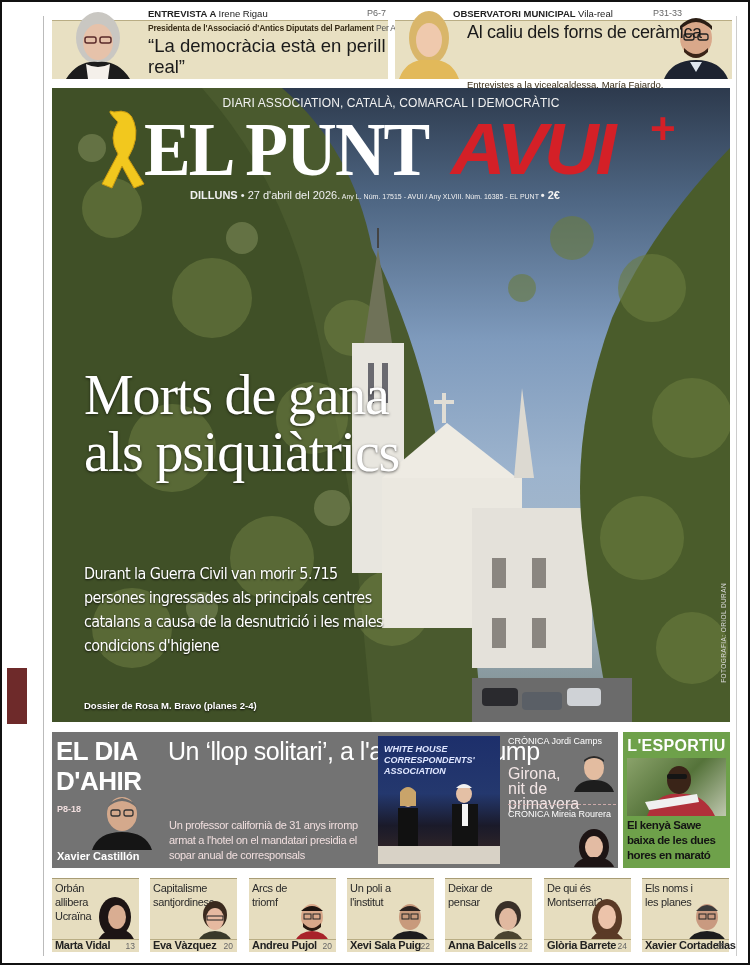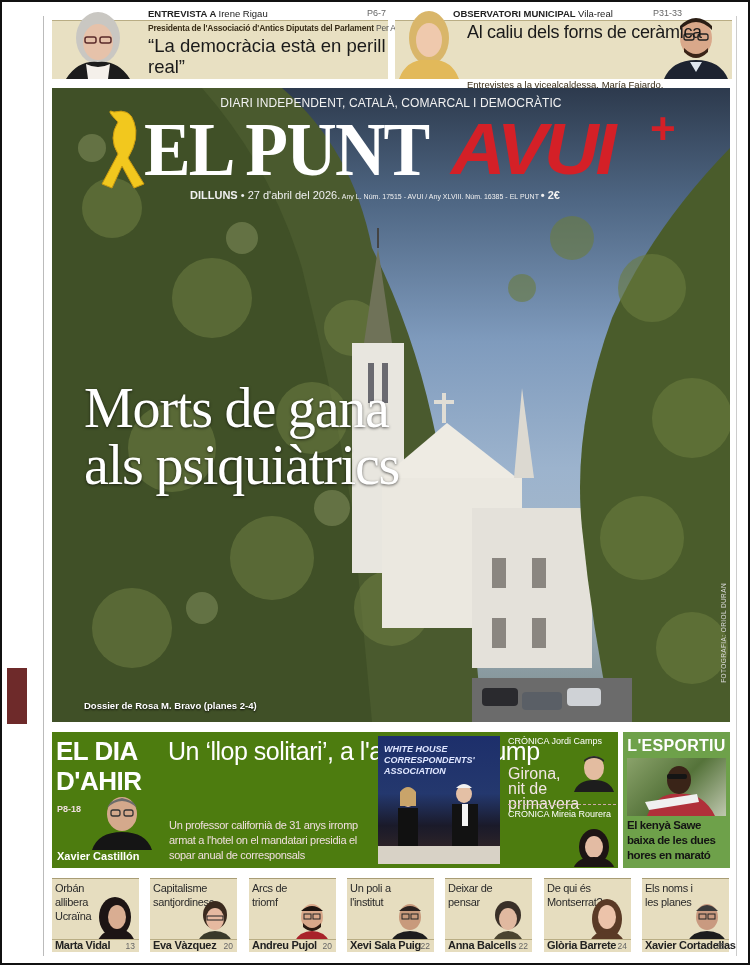--- a/index.html
+++ b/index.html
@@ -36,27 +36,27 @@
     background: linear-gradient(180deg, #2d3a4d 0%, #4f6784 18%, #7f9bbd 40%, #9cb3cd 60%, #a7b9c9 78%, #7a8a8a 100%); }
   .hero svg.scene { position: absolute; left: 0; top: 0; }
   .masthead-tag { position: absolute; left: 0; right: 0; top: 8px; text-align: center; color: #f2f2f2; font-size: 12px; letter-spacing: 0.1px; }
   .logo { position: absolute; left: 52px; top: 22px; height: 75px; width: 600px; }
   .logo .el-punt { position: absolute; left: 40px; top: -4px; font-family: "Liberation Serif", serif; font-weight: bold; font-size: 76px; color: #fff; letter-spacing: -2px; transform: scaleX(0.92); transform-origin: left; white-space: nowrap; }
   .logo .avui { position: absolute; left: 347px; top: 0px; font-family: "Liberation Sans", sans-serif; font-weight: bold; font-size: 72px; color: #d42027; letter-spacing: -3px; font-style: italic; transform: scaleX(1.05); transform-origin: left; line-height: 78px; }
   .logo .plus { position: absolute; left: 546px; top: -6px; font-size: 44px; font-weight: bold; color: #d42027; }
   .dateline { position: absolute; left: 138px; top: 101px; color: #f0f0f0; font-size: 11px; white-space: nowrap; }
   .dateline b { font-weight: bold; }
   .dateline .small { font-size: 7px; }
-  .h1 { position: absolute; left: 32px; top: 292px; width: 340px; font-family: "Liberation Serif", serif; font-size: 56px; line-height: 57px; color: #fff; letter-spacing: -1.2px; text-shadow: 0 1px 3px rgba(0,0,0,0.6); }
+  .h1 { position: absolute; left: 32px; top: 279px; width: 340px; font-family: "Liberation Serif", serif; font-size: 56px; line-height: 57px; color: #fff; letter-spacing: -1.2px; text-shadow: 0 1px 3px rgba(0,0,0,0.6); }
   .dek-main { position: absolute; left: 32px; top: 474px; width: 300px; font-family: "DejaVu Sans", sans-serif; font-size: 16px; line-height: 24px; color: #fff; text-shadow: 0 1px 2px rgba(0,0,0,0.8); letter-spacing: -0.6px; font-stretch: condensed; }
   .credit-main { position: absolute; left: 32px; top: 612px; font-size: 9.5px; color: #fff; font-weight: bold; text-shadow: 0 1px 2px rgba(0,0,0,0.9); }
   .photo-credit { position: absolute; right: 3px; top: 495px; writing-mode: vertical-rl; transform: rotate(180deg); font-size: 6.5px; color: #d8d8d8; letter-spacing: 0.4px; }
 
   
-  .dia { position: absolute; left: 52px; top: 732px; width: 566px; height: 136px; background: #4d7c0f; }
+  .dia { position: absolute; left: 52px; top: 732px; width: 566px; height: 136px; background: #737373; }
   .dia .label { position: absolute; left: 4px; top: 4px; font-size: 26px; line-height: 30px; font-weight: bold; color: #fff; letter-spacing: -0.5px; }
   .dia .pages { position: absolute; left: 5px; top: 72px; font-size: 9px; color: #f0dede; font-weight: bold; }
   .dia .author-photo { position: absolute; left: 40px; top: 58px; width: 60px; height: 60px; }
   .dia .author { position: absolute; left: 5px; top: 118px; font-size: 11px; font-weight: bold; color: #fff; }
   .dia .headline { position: absolute; left: 116px; top: 4px; font-size: 25px; line-height: 30px; color: #fff; letter-spacing: -0.5px; }
   .dia .dek { position: absolute; left: 117px; top: 86px; width: 208px; font-size: 11px; line-height: 15px; color: #f0dede; letter-spacing: -0.3px; }
   .wh-photo { position: absolute; left: 326px; top: 4px; width: 122px; height: 128px; background: linear-gradient(180deg,#1d2f6b 0%, #24386e 45%, #1a1a2a 70%, #3a2a26 100%); overflow: hidden; }
   .wh-photo .sign { position: absolute; left: 6px; top: 8px; font-size: 9px; line-height: 11px; font-weight: bold; color: #dfe6ff; font-style: italic; }
   .cronica { position: absolute; left: 456px; width: 108px; }
   .cronica .kick { font-size: 9px; color: #fff; }
@@ -176,28 +176,29 @@
         <circle cx="470" cy="200" r="14"></circle>
     </g>
 
     <rect x="420" y="590" width="160" height="44" fill="#6b6b6b"></rect>
     <rect x="430" y="600" width="36" height="18" rx="4" fill="#2a2a2e"></rect>
     <rect x="470" y="604" width="40" height="18" rx="4" fill="#5a5f66"></rect>
     <rect x="515" y="600" width="34" height="18" rx="4" fill="#cfd2d6"></rect>
 
     <path d="M66 34 Q52 20 62 24 Q78 20 82 34 Q88 50 76 70 L92 96 L82 100 L70 78 L60 100 L50 96 L66 66 Q56 50 66 34 Z" fill="#f2c81e" stroke="#c99a10" stroke-width="1"></path>
   </svg>
-  <div class="masthead-tag">DIARI INDEPENDENT, CATALÀ, COMARCAL I DEMOCRÀTIC</div>
+  <div class="masthead-tag">DIARI ASSOCIATION, CATALÀ, COMARCAL I DEMOCRÀTIC</div>
   <div class="logo">
     <span class="el-punt">EL PUNT</span>
     <span class="avui">AVUI</span>
     <span class="plus">+</span>
   </div>
   <div class="dateline"><b>DILLUNS</b><span> • 27 d'abril del 2026.</span><span class="small"> Any L. Núm. 17515 - AVUI / Any XLVIII. Núm. 16385 - EL PUNT </span><b>• 2€</b></div>
   <div class="h1">Morts de gana als psiquiàtrics</div>
+  <div class="dek-main">Durant la Guerra Civil van morir 5.715 persones ingressades als principals centres catalans a causa de la desnutrició i les males condicions d'higiene</div>
   <div class="credit-main">Dossier de Rosa M. Bravo (planes 2-4)</div>
   <div class="photo-credit">FOTOGRAFIA: ORIOL DURAN</div>
 </div>
 
 <div class="dia">
   <div class="label">
       <div>EL DIA</div>
       <div>D'AHIR</div>
     </div>
   <div class="pages">P8-18</div>

